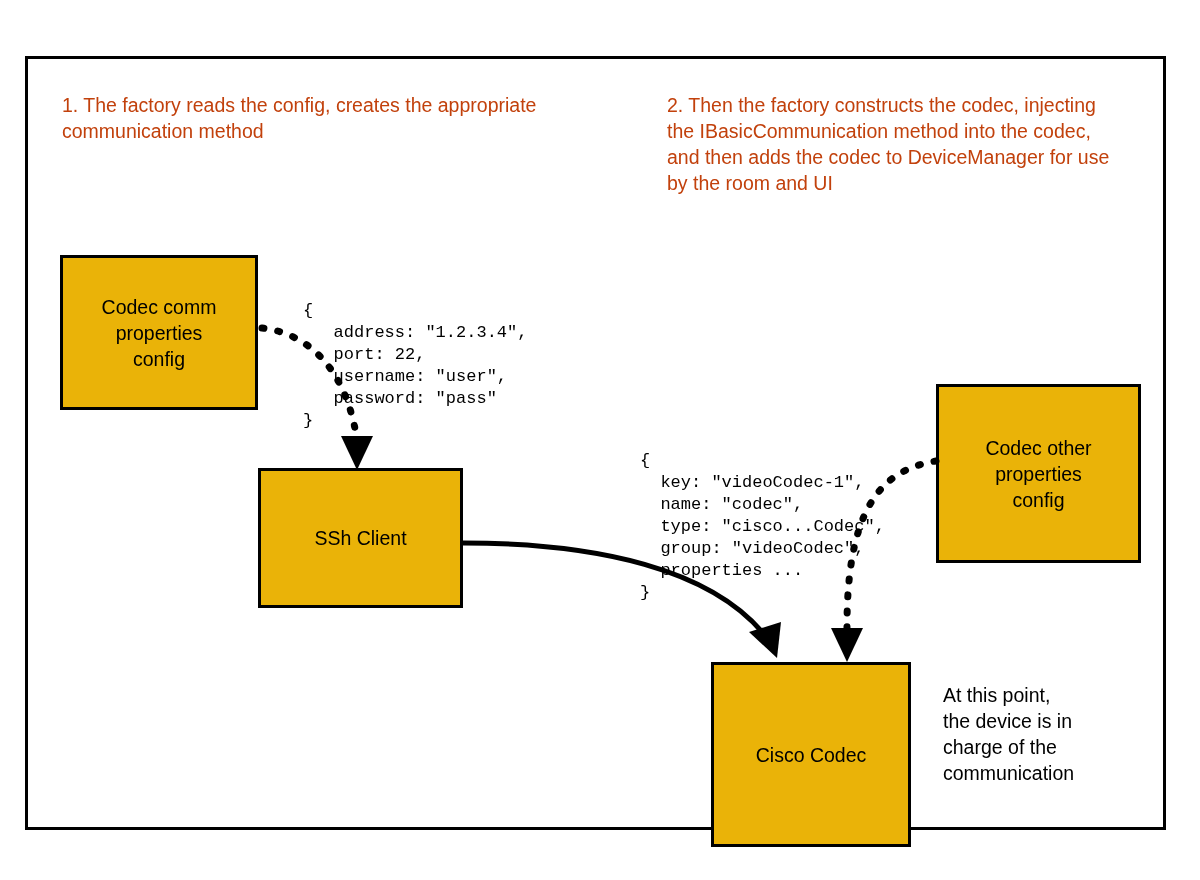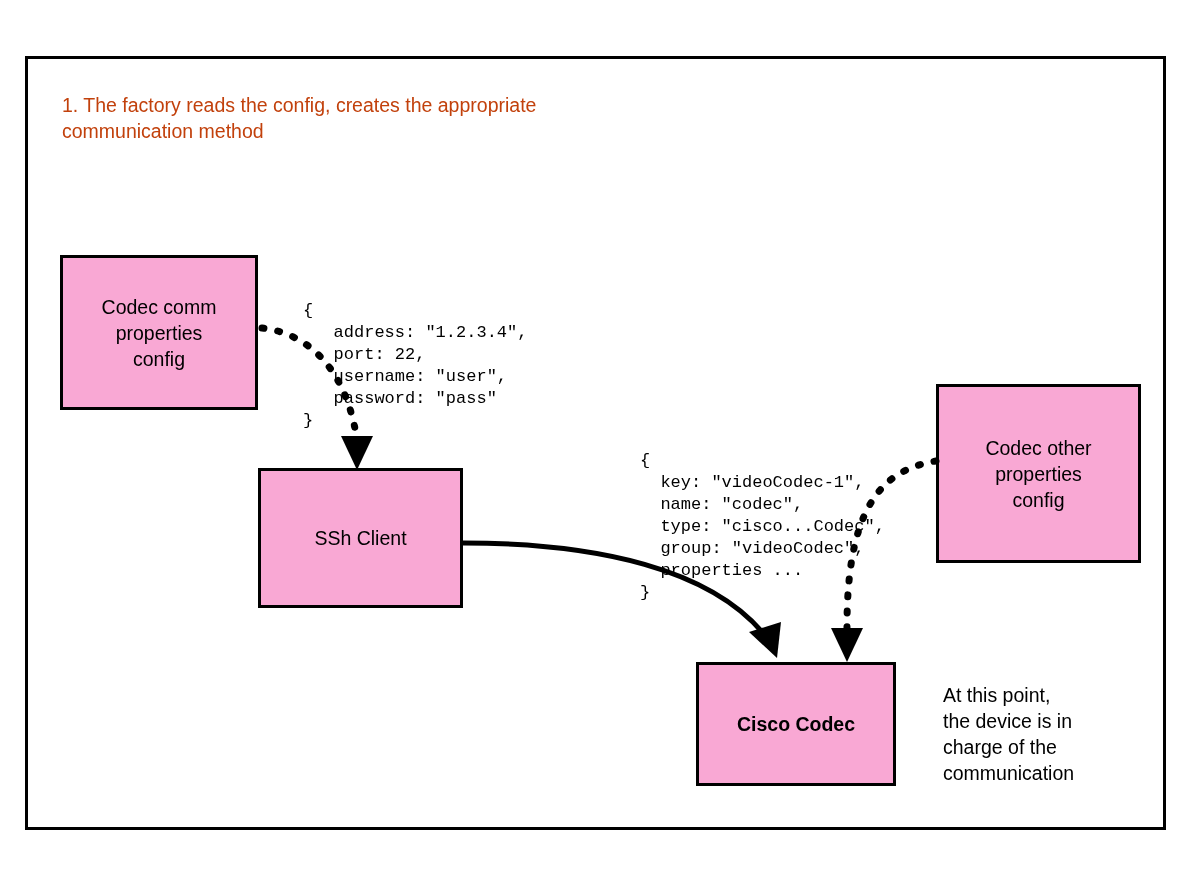--- a/index.html
+++ b/index.html
@@ -41,34 +41,34 @@
     font-size: 19.5px;
     line-height: 26px;
     white-space: pre-wrap;
     color: #c2410c;
   }
   .note-1 { left: 62px; top: 92px; width: 480px; }
   .note-2 { left: 667px; top: 92px; width: 460px; }
   .box {
     position: absolute;
     border: 3px solid #000000;
-    background: #f9a8d4;
+    background: #eab308;
     box-sizing: border-box;
     display: flex;
     align-items: center;
     justify-content: center;
     text-align: center;
     font-size: 19.5px;
     line-height: 26px;
     white-space: pre-line;
   }
   .box-comm-config { left: 60px;  top: 255px; width: 198px; height: 155px; }
   .box-ssh        { left: 258px; top: 468px; width: 205px; height: 140px; }
   .box-other-cfg  { left: 936px; top: 384px; width: 205px; height: 179px; }
-  .box-cisco      { left: 696px; top: 662px; width: 200px; height: 124px; font-weight: bold; }
+  .box-cisco      { left: 711px; top: 662px; width: 200px; height: 185px; }
   .code {
     position: absolute;
     font-family: "Liberation Mono", "DejaVu Sans Mono", monospace;
     font-size: 17px;
     line-height: 22px;
     white-space: pre;
     color: #000000;
   }
   .code-comm  { left: 303px; top: 300px; }
   .code-other { left: 640px; top: 450px; }
@@ -83,20 +83,21 @@
 </style>
 </head>
 <body>
 
 <div id="canvas">
 
   <div id="frame"></div>
 
   <div class="note note-1">1. The factory reads the config, creates the appropriate communication method</div>
 
+  <div class="note note-2">2. Then the factory constructs the codec, injecting the IBasicCommunication method into the codec, and then adds the codec to DeviceManager for use by the room and UI</div>
 
   <div class="box box-comm-config">Codec comm
 properties
 config</div>
 
   <div class="box box-ssh">SSh Client</div>
 
   <div class="box box-other-cfg">Codec other
 properties
 config</div>

